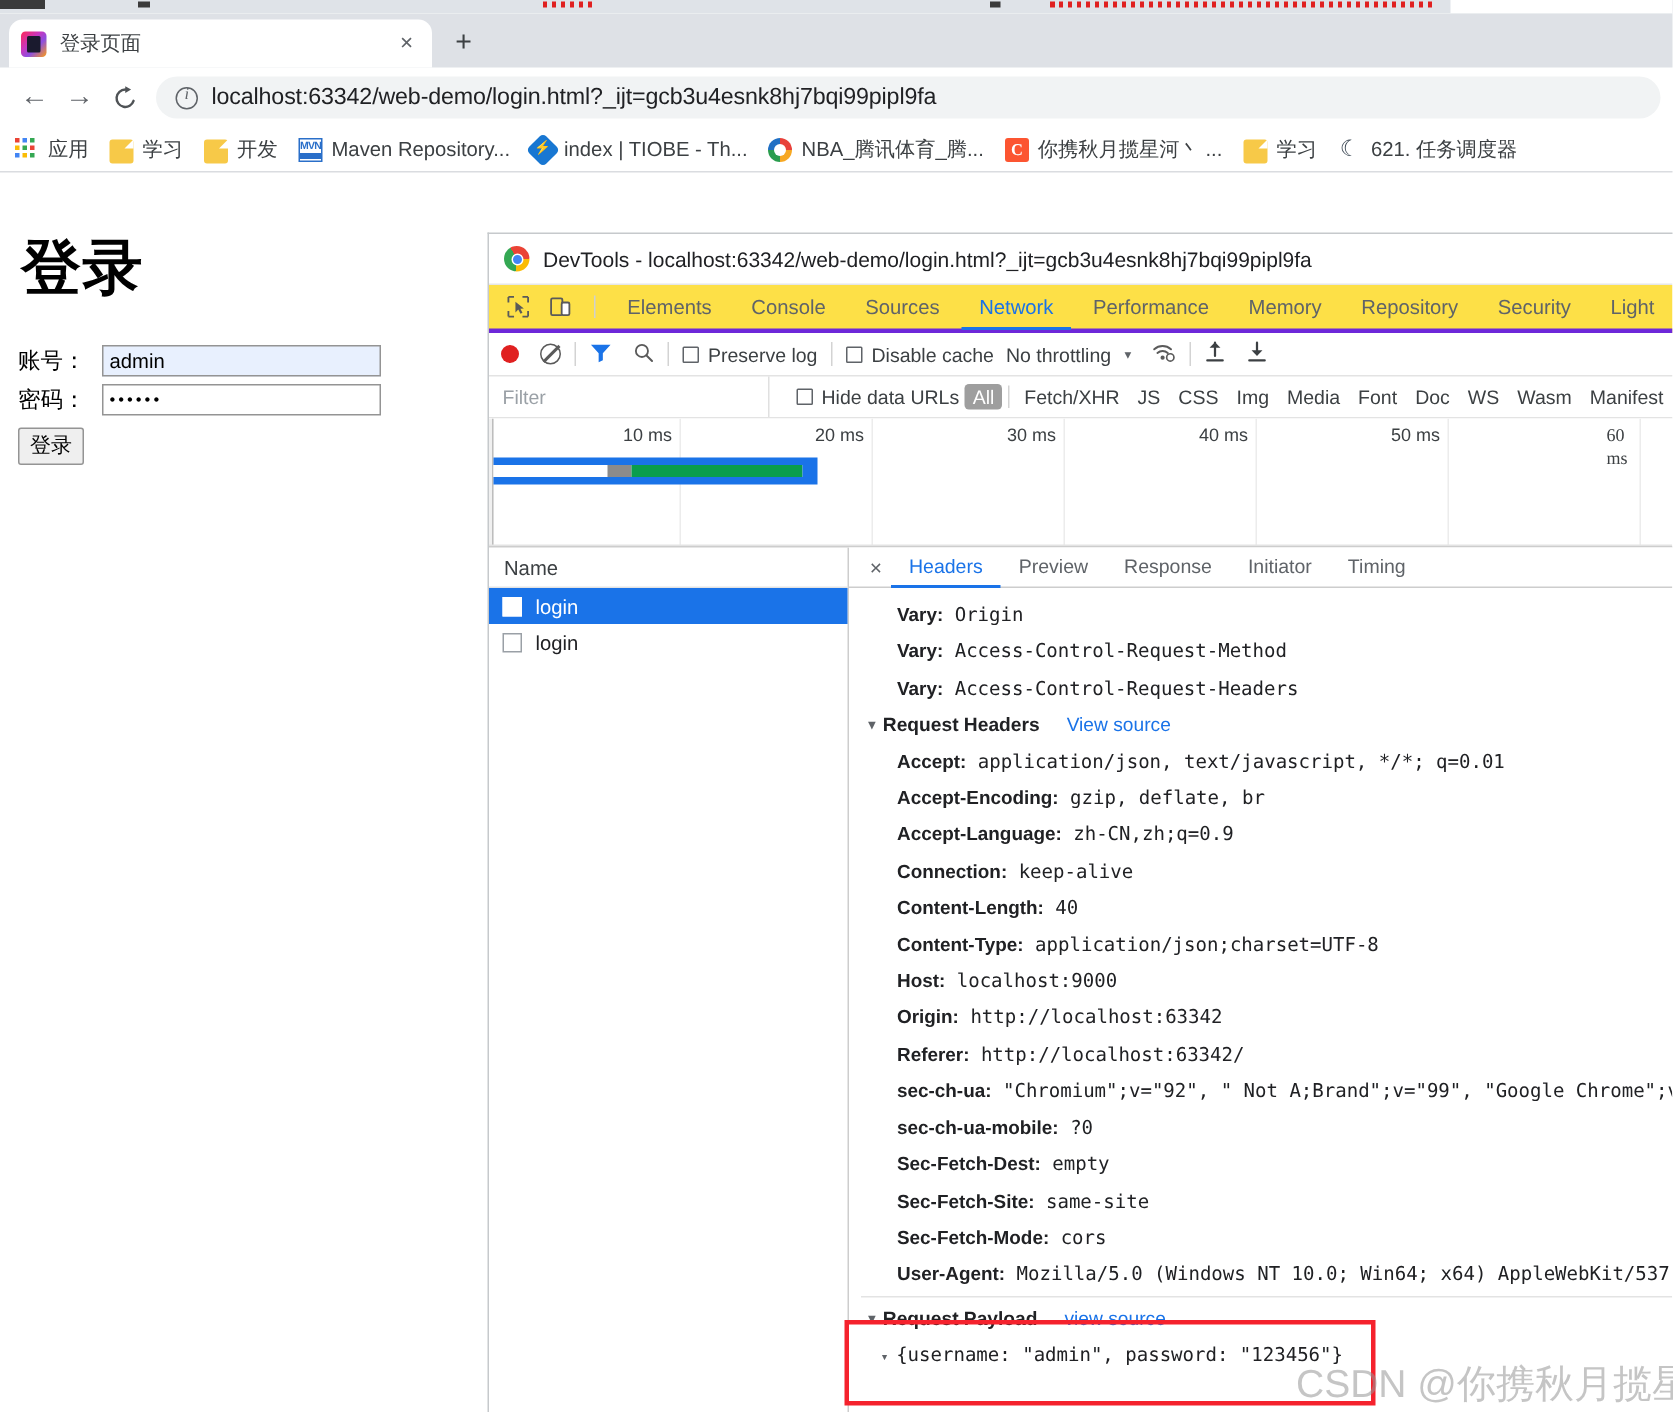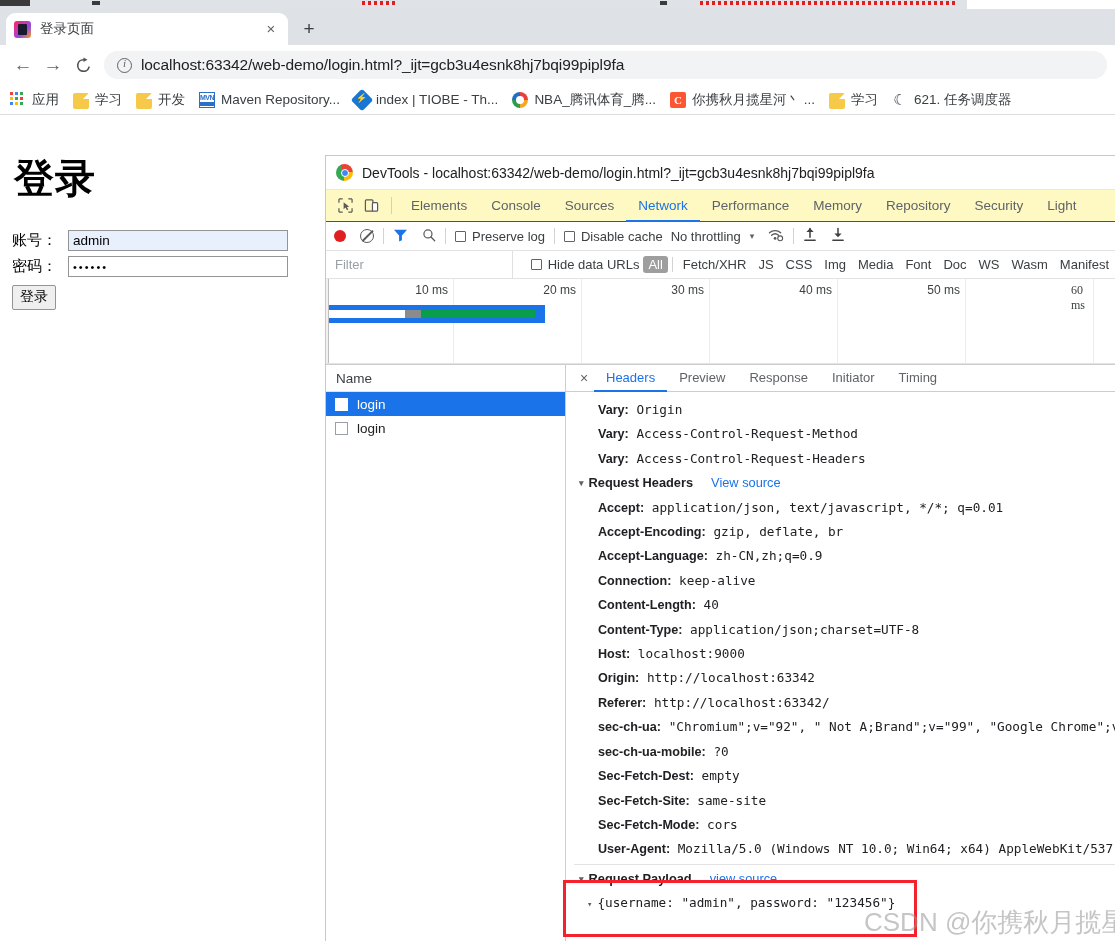--- a/index.html
+++ b/index.html
@@ -140,21 +140,21 @@
   #login-title {
     position: absolute; left: 14px; top: 26px;
     font-size: 40px; font-weight: 700; color: #000;
     font-family: "Liberation Sans", sans-serif; letter-spacing: 1px;
   }
   .frow { position: absolute; left: 12px; display: flex; align-items: center; }
   #row-user { top: 105px; }
   #row-pass { top: 131px; }
   .flabel { font-size: 15px; color: #000; width: 56px; }
   .finput {
-    width: 220px; height: 21px; border: 1px solid #949494; background:#fff;
+    width: 186px; height: 21px; border: 1px solid #949494; background:#fff;
     font-size: 13.5px; color: #000; padding: 0 4px;
     font-family: "Liberation Sans", sans-serif;
   }
   #user-input { background: #e8f0fe; }
   #pass-input { letter-spacing: 2px; font-size: 11px; }
   #login-btn {
     position: absolute; left: 12px; top: 160px;
     border: 1px solid #949494; background: #efefef;
     font-size: 14px; color: #000; padding: 2px 7px 3px 7px;
     font-family: "Liberation Sans", sans-serif; border-radius: 2px;
@@ -178,21 +178,21 @@
   }
   #chrome-logo::after{
     content:""; position:absolute; inset:4.5px; background:#4285f4;
     border-radius:50%; border:1.5px solid #fff;
   }
   #dt-title { white-space:nowrap; overflow:hidden; }
 
   
   #dt-tabs {
     height: 32px; display: flex; align-items: stretch;
-    border-bottom: 1px solid #6d28d9; background:#fef9c3; padding-left: 6px;
+    border-bottom: 3px solid #6d28d9; background:#fde047; padding-left: 6px; justify-content: space-between;
   }
   .dt-toolicon {
     width: 26px; display:flex; align-items:center; justify-content:center;
     color:#5a5a5a;
   }
   #dt-tabs .sep { width:1px; background:#d0d0d0; margin: 7px 7px; }
   .dt-tab {
     padding: 0 12px; display: flex; align-items: center; font-size: 13.5px;
     color: #5f6368; white-space: nowrap; border-bottom: 2px solid transparent;
     margin-bottom: -1px;

